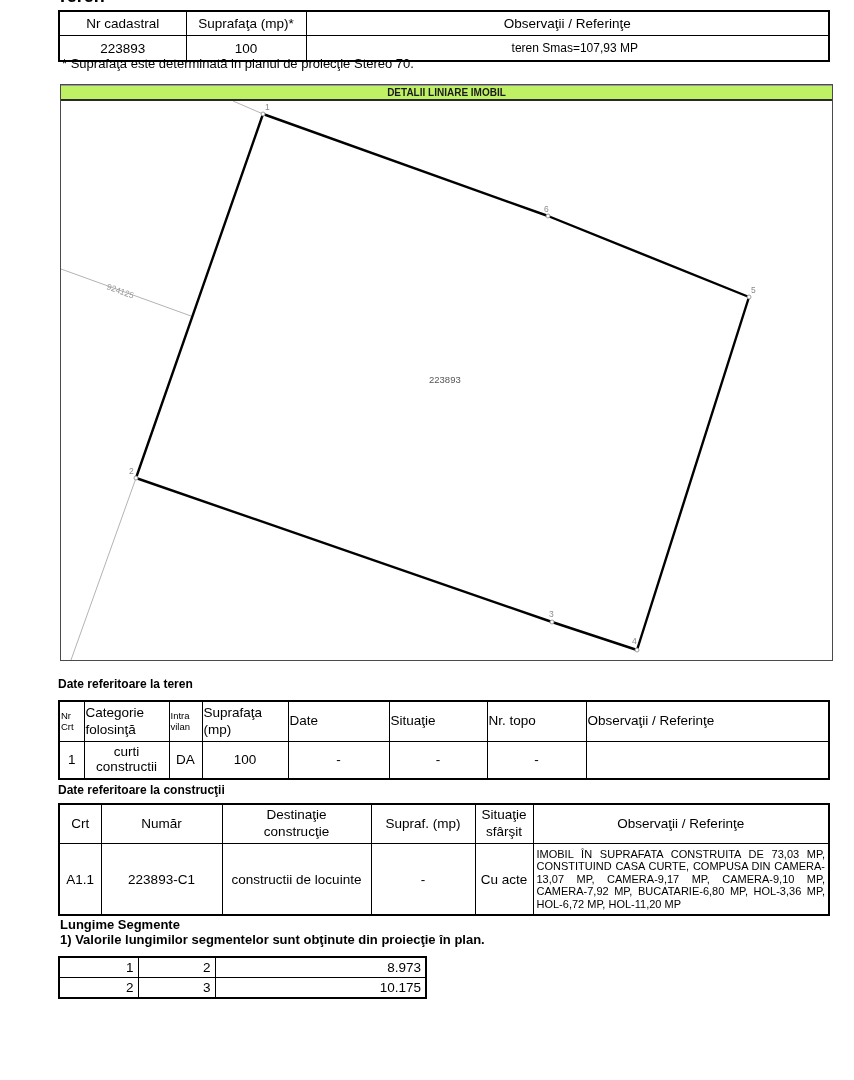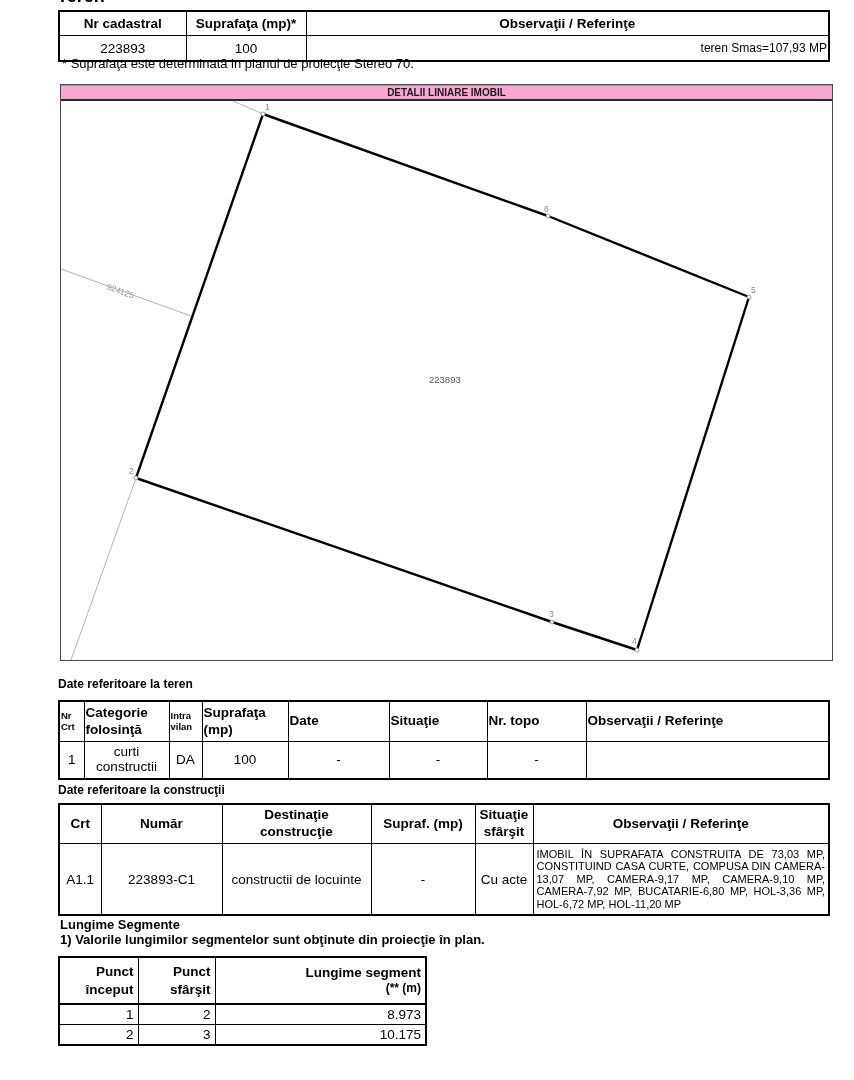--- a/index.html
+++ b/index.html
@@ -6,33 +6,33 @@
   .page{position:relative;width:854px;height:1080px;background:#fff;
         font-family:"Liberation Sans",sans-serif;color:#000;overflow:hidden;}
 
   
   .clip-head{position:absolute;left:57px;top:0;width:140px;height:6px;overflow:hidden;}
   .clip-head span{display:block;margin-top:-14px;font-size:18px;font-weight:bold;}
 
   table{border-collapse:collapse;table-layout:fixed;}
   th,td{border:1px solid #000;overflow:hidden;}
   table.doc{border:2px solid #000;}
-  th{font-weight:bold;margin-top:11px;}
+  th{font-weight:normal;margin-top:11px;}
 
   
   .t1{position:absolute;left:58px;top:10px;width:772px;font-size:13.5px;}
   .t1 th{height:21px;text-align:center;}
   .t1 td{height:22px;text-align:center;}
-  .t1 td.obs{text-align:right;font-size:12px;padding-left:16px;}
+  .t1 td.obs{text-align:center;font-size:12px;padding-left:16px;}
 
   .footnote{position:absolute;left:62px;top:56px;font-size:13px;}
 
   
   .diagram{position:absolute;left:60px;top:84px;width:771px;border:1px solid #4a4a4a;}
-  .diagram-title{height:13px;line-height:13px;background:#f9a8d4;border-top:1px solid #999;
+  .diagram-title{height:13px;line-height:13px;background:#bef264;border-top:1px solid #999;
                  border-bottom:2px solid #2a2a2a;text-align:center;font-size:10px;font-weight:bold;color:#1a1a1a;}
   .diagram svg{display:block;background:#fff;}
   svg text{font-family:"Liberation Sans",sans-serif;}
 
   .h2{position:absolute;left:58px;font-size:12px;font-weight:bold;}
 
   
   .t2{position:absolute;left:58px;top:700px;width:772px;font-size:13.5px;}
   .t2 th{height:37px;text-align:left;line-height:1.25;}
   .t2 td{height:34px;text-align:center;line-height:1.1;}
@@ -196,34 +196,20 @@
   <div class="h3" style="top:917px">Lungime Segmente</div>
   <div class="h3" style="top:932px">1) Valorile lungimilor segmentelor sunt obţinute din proiecţie în plan.</div>
 
   <table class="doc t4">
     <colgroup>
         <col style="width:79px">
         <col style="width:77px">
         <col>
       </colgroup>
     <tbody>
-        <tr>
-      <th>
-        <div>Punct</div>
-        <div>început</div>
-      </th>
-      <th>
-        <div>Punct</div>
-        <div>sfârşit</div>
-      </th>
-      <th>
-        <div>Lungime segment</div>
-        <div class="unit">(** (m)</div>
-      </th>
-    </tr>
     <tr>
       <td>1</td>
       <td>2</td>
       <td>8.973</td>
     </tr>
     <tr>
       <td>2</td>
       <td>3</td>
       <td>10.175</td>
     </tr>

